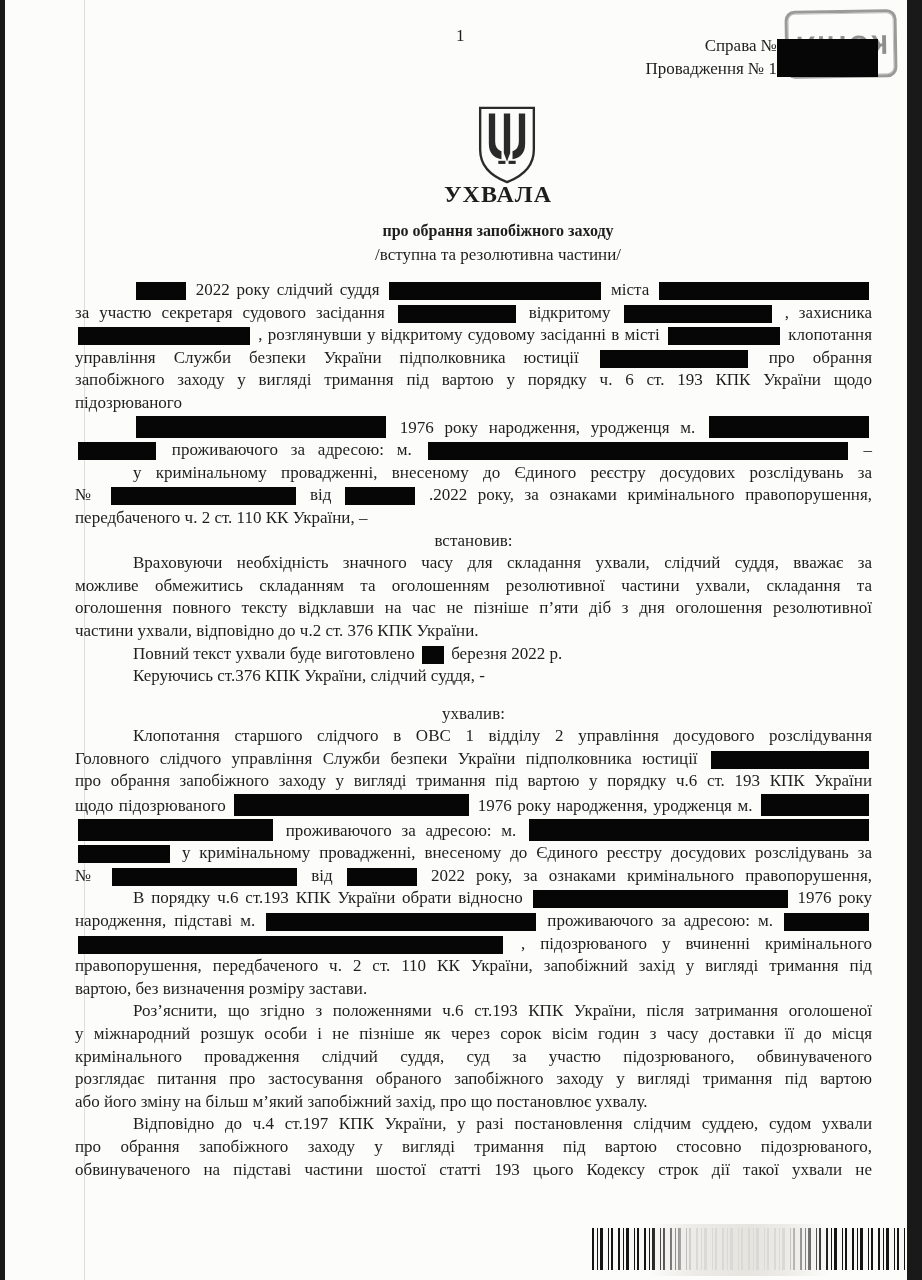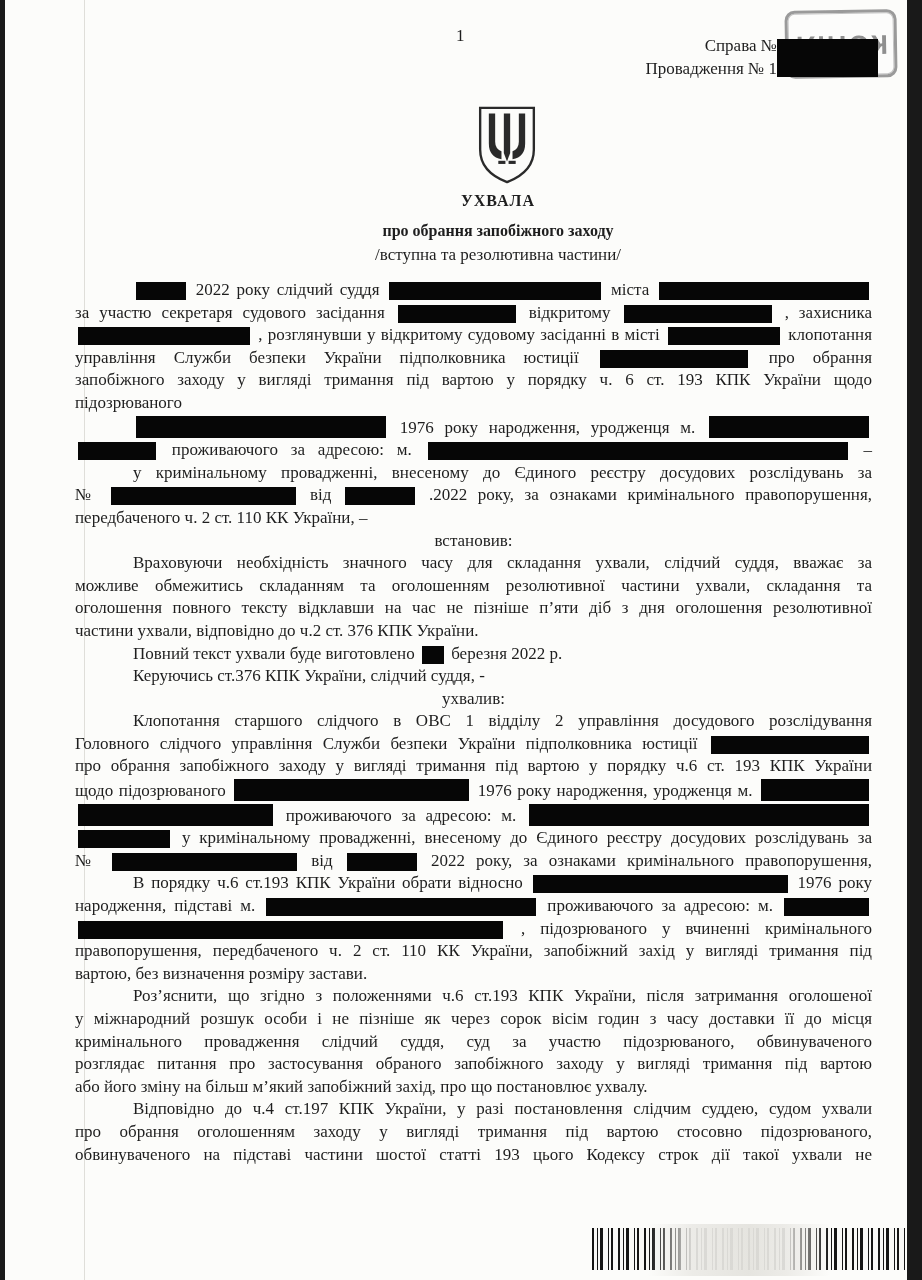--- a/index.html
+++ b/index.html
@@ -37,21 +37,21 @@
     font-weight:bold;font-size:27px;letter-spacing:2px;color:#8f8f8f;
   }
   .header-redaction{
     position:absolute;left:777px;top:39px;width:101px;height:38px;
     background:#060606;z-index:2;
   }
 
   .emblem{position:absolute;left:477px;top:99px;width:60px;height:92px;}
 
   .center-head{position:absolute;left:90px;right:16px;text-align:center;}
-  .doc-title{top:192px;font-weight:bold;font-size:16px;letter-spacing:1px;}
+  .doc-title{top:181px;font-weight:bold;font-size:24px;letter-spacing:1px;}
   .doc-subtitle{top:222px;font-weight:bold;font-size:16px;}
   .doc-parts{top:245px;font-size:17px;}
 
   .doc-body{
     position:absolute;left:75px;top:279px;width:797px;
     font-size:17px;line-height:22.6px;
   }
   .line{white-space:nowrap;}
   .line.fill{text-align:justify;text-align-last:justify;white-space:normal;}
   .line.align-center{text-align:left;text-align-last:center;}
@@ -124,40 +124,40 @@
       <div class="line fill indent"><span>у кримінальному провадженні, внесеному до Єдиного реєстру досудових розслідувань за</span></div>
       <div class="line fill"><span>№</span> <span class="redaction" style="width: 185px;"></span> <span>від</span> <span class="redaction" style="width: 70px;"></span> <span>.2022 року, за ознаками кримінального правопорушення,</span></div>
       <div class="line"><span>передбаченого ч. 2 ст. 110 КК України, –</span></div>
       <div class="line align-center"><span>встановив:</span></div>
       <div class="line fill indent"><span>Враховуючи необхідність значного часу для складання ухвали, слідчий суддя, вважає за</span></div>
       <div class="line fill"><span>можливе обмежитись складанням та оголошенням резолютивної частини ухвали, складання та</span></div>
       <div class="line fill"><span>оголошення повного тексту відклавши на час не пізніше п’яти діб з дня оголошення резолютивної</span></div>
       <div class="line"><span>частини ухвали, відповідно до ч.2 ст. 376 КПК України.</span></div>
       <div class="line indent"><span>Повний текст ухвали буде виготовлено</span> <span class="redaction" style="width: 22px;"></span> <span>березня 2022 р.</span></div>
       <div class="line indent"><span>Керуючись ст.376 КПК України, слідчий суддя, -</span></div>
-      <div class="line align-center" style=""><span>ухвалив:</span></div>
+      <div class="line align-center" style="margin-top: 15px;"><span>ухвалив:</span></div>
       <div class="line fill indent"><span>Клопотання старшого слідчого в ОВС 1 відділу 2 управління досудового розслідування</span></div>
       <div class="line fill"><span>Головного слідчого управління Служби безпеки України підполковника юстиції</span> <span class="redaction" style="width: 158px;"></span></div>
       <div class="line fill"><span>про обрання запобіжного заходу у вигляді тримання під вартою у порядку ч.6 ст. 193 КПК України</span></div>
       <div class="line fill"><span>щодо підозрюваного</span> <span class="redaction" style="width: 235px; height: 22px;"></span> <span>1976 року народження, уродженця м.</span> <span class="redaction" style="width: 108px; height: 22px;"></span></div>
       <div class="line fill"><span class="redaction" style="width: 195px; height: 22px;"></span> <span>проживаючого за адресою: м.</span> <span class="redaction" style="width: 340px; height: 22px;"></span></div>
       <div class="line fill"><span class="redaction" style="width: 92px;"></span> <span>у кримінальному провадженні, внесеному до Єдиного реєстру досудових розслідувань за</span></div>
       <div class="line fill"><span>№</span> <span class="redaction" style="width: 185px;"></span> <span>від</span> <span class="redaction" style="width: 70px;"></span> <span>2022 року, за ознаками кримінального правопорушення,</span></div>
       <div class="line fill indent"><span>В порядку ч.6 ст.193 КПК України обрати відносно</span> <span class="redaction" style="width: 255px;"></span> <span>1976 року</span></div>
       <div class="line fill"><span>народження, підставі м.</span> <span class="redaction" style="width: 270px;"></span> <span>проживаючого за адресою: м.</span> <span class="redaction" style="width: 85px;"></span></div>
       <div class="line fill"><span class="redaction" style="width: 425px;"></span> <span>, підозрюваного у вчиненні кримінального</span></div>
       <div class="line fill"><span>правопорушення, передбаченого ч. 2 ст. 110 КК України, запобіжний захід у вигляді тримання під</span></div>
       <div class="line"><span>вартою, без визначення розміру застави.</span></div>
       <div class="line fill indent"><span>Роз’яснити, що згідно з положеннями ч.6 ст.193 КПК України, після затримання оголошеної</span></div>
       <div class="line fill"><span>у міжнародний розшук особи і не пізніше як через сорок вісім годин з часу доставки її до місця</span></div>
       <div class="line fill"><span>кримінального провадження слідчий суддя, суд за участю підозрюваного, обвинуваченого</span></div>
       <div class="line fill"><span>розглядає питання про застосування обраного запобіжного заходу у вигляді тримання під вартою</span></div>
       <div class="line"><span>або його зміну на більш м’який запобіжний захід, про що постановлює ухвалу.</span></div>
       <div class="line fill indent"><span>Відповідно до ч.4 ст.197 КПК України, у разі постановлення слідчим суддею, судом ухвали</span></div>
-      <div class="line fill"><span>про обрання оголошенням заходу у вигляді тримання під вартою стосовно підозрюваного,</span></div>
+      <div class="line fill"><span>про обрання запобіжного заходу у вигляді тримання під вартою стосовно підозрюваного,</span></div>
       <div class="line fill"><span>обвинуваченого на підставі частини шостої статті 193 цього Кодексу строк дії такої ухвали не</span></div>
     </div>
 
   <div class="barcode">
     <div class="barcode-smudge"></div>
   </div>
 
 </div>
 
 </body></html>

